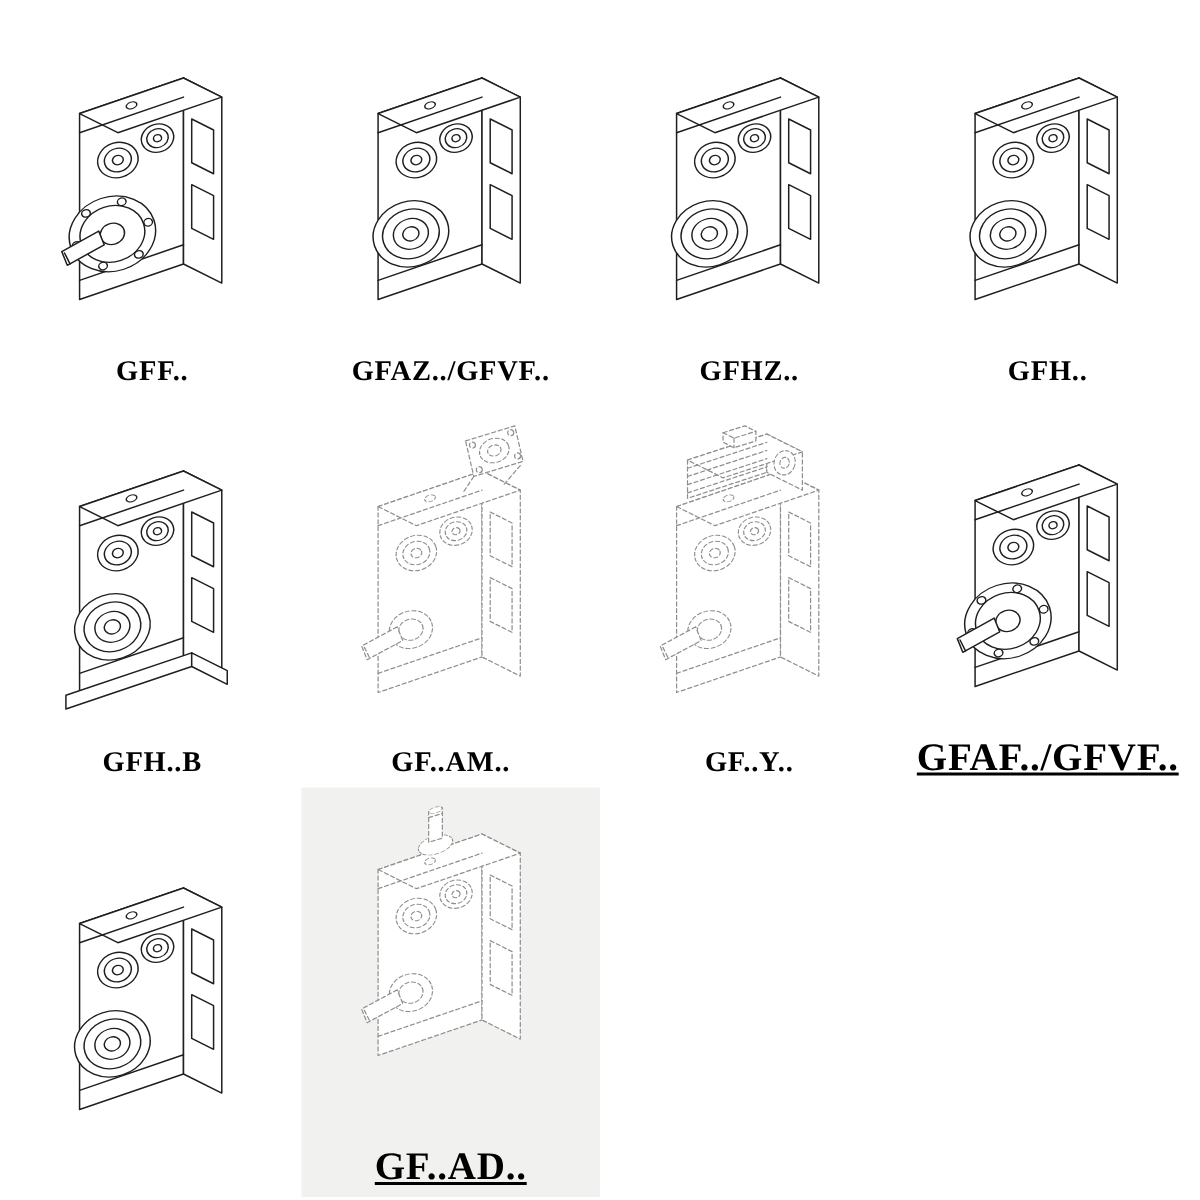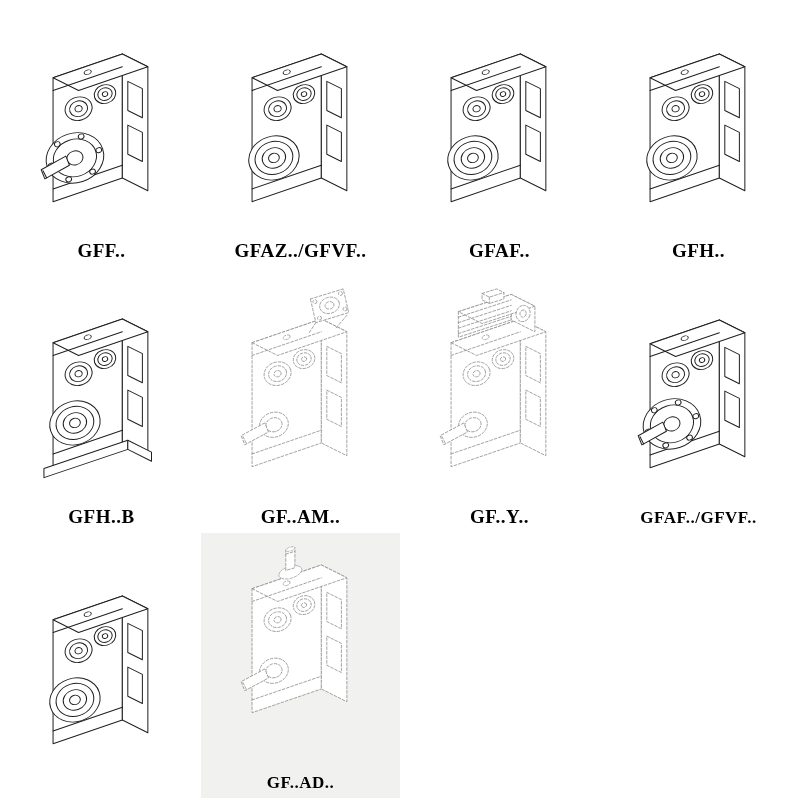--- a/index.html
+++ b/index.html
@@ -8,21 +8,21 @@
         width:800px;height:800px;box-sizing:border-box;padding:2px;}
   .cell{display:flex;flex-direction:column;align-items:center;justify-content:center;
         padding-bottom:5px;box-sizing:border-box;}
   .cell.panel{background:#f1f1ef;gap:42px;}
   .drawing-wrap{flex:1;display:flex;align-items:center;justify-content:center;width:100%;}
   svg.drawing{height:196px;stroke:#1f1f1f;stroke-width:1.1;fill:none;
               stroke-linejoin:round;stroke-linecap:round;}
   svg.drawing.light{stroke:#8f8f8f;stroke-width:0.9;stroke-dasharray:3 2;}
   .cell-label{font-weight:700;font-size:19px;color:#000;letter-spacing:0.5px;
               font-family:"Liberation Serif",serif;white-space:nowrap;}
-  .row3 .cell-label{font-size:17px;}
+  .row3 .cell-label{font-size:26px;text-decoration:underline;}
 </style>
 </head>
 <body>
 
 <svg width="0" height="0" style="position:absolute" aria-hidden="true">
   <defs>
     <g id="gb-housing">
       <path fill="#ffffff" d="M22,60 L98,34 L98,170 L22,196 Z"></path>
       <path fill="#ffffff" d="M98,34 L126,48 L126,184 L98,170 Z"></path>
       <path fill="#ffffff" d="M22,60 L98,34 L126,48 L50,74 Z"></path>
@@ -164,21 +164,21 @@
   </div>
 
   <div class="cell">
     <div class="drawing-wrap">
       <svg class="drawing" viewBox="0 0 150 215">
         <use href="#gb-housing"></use>
           <use href="#gb-eyes"></use>
           <use href="#gb-bore"></use>
       </svg>
     </div>
-    <div class="cell-label">GFAF..</div>
+    <div class="cell-label">GFHZ..</div>
   </div>
 
 
   <div class="cell">
     <div class="drawing-wrap">
       <svg class="drawing" viewBox="0 0 150 215">
         <use href="#gb-housing"></use>
           <use href="#gb-eyes"></use>
           <use href="#gb-bore"></use>
       </svg>

